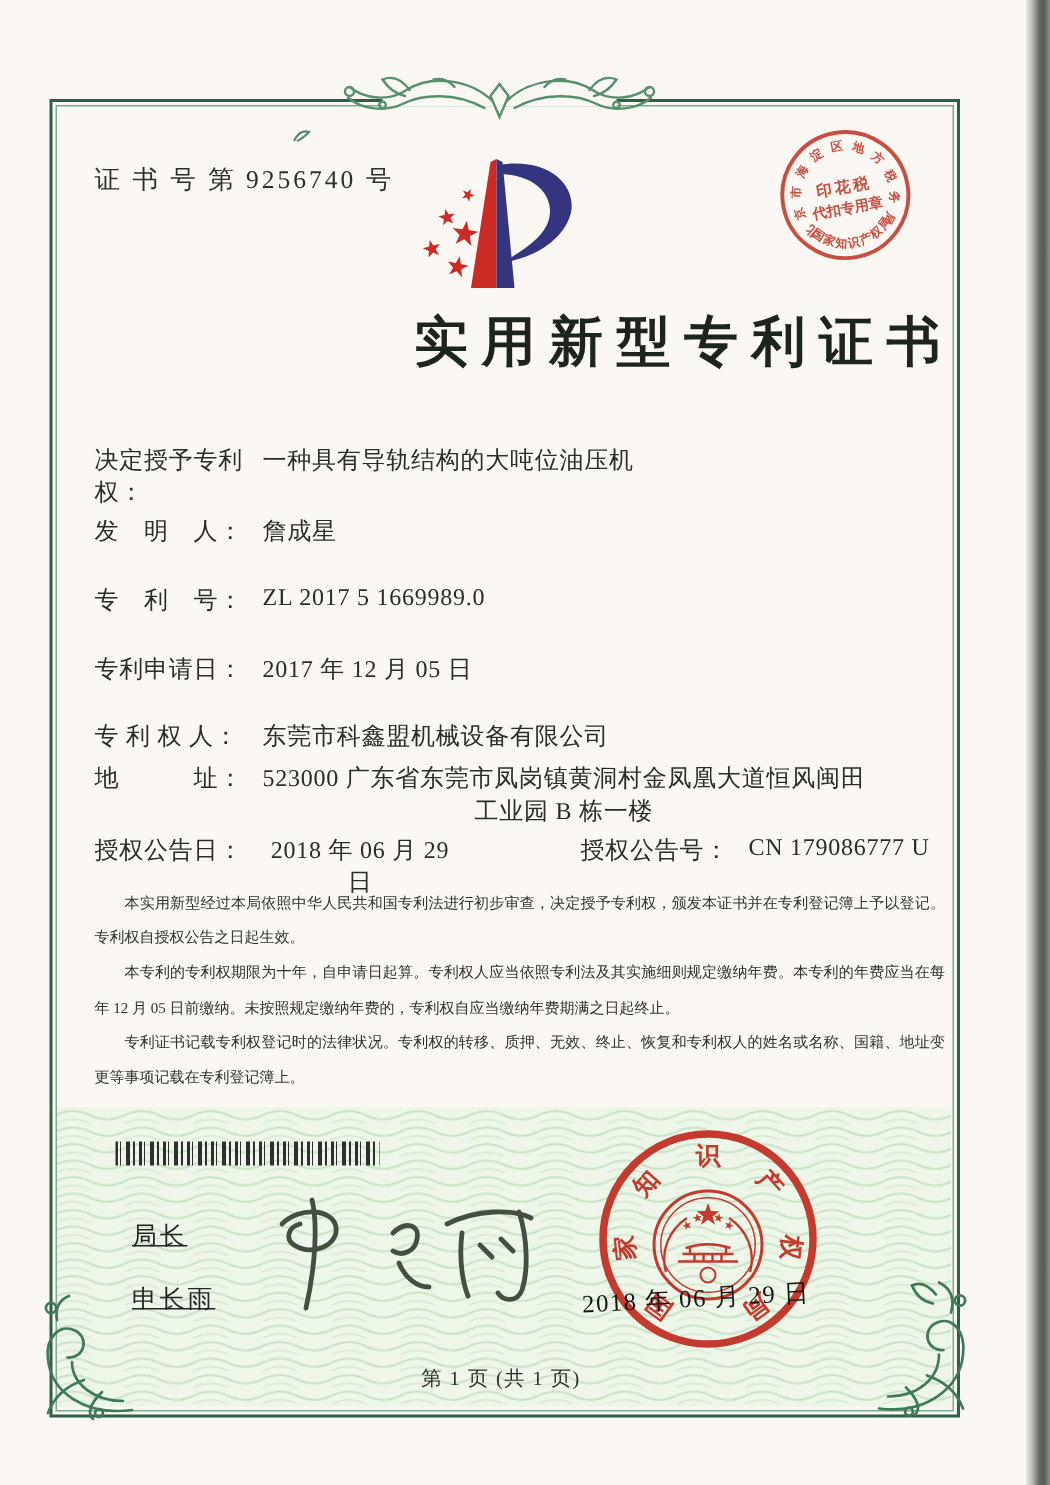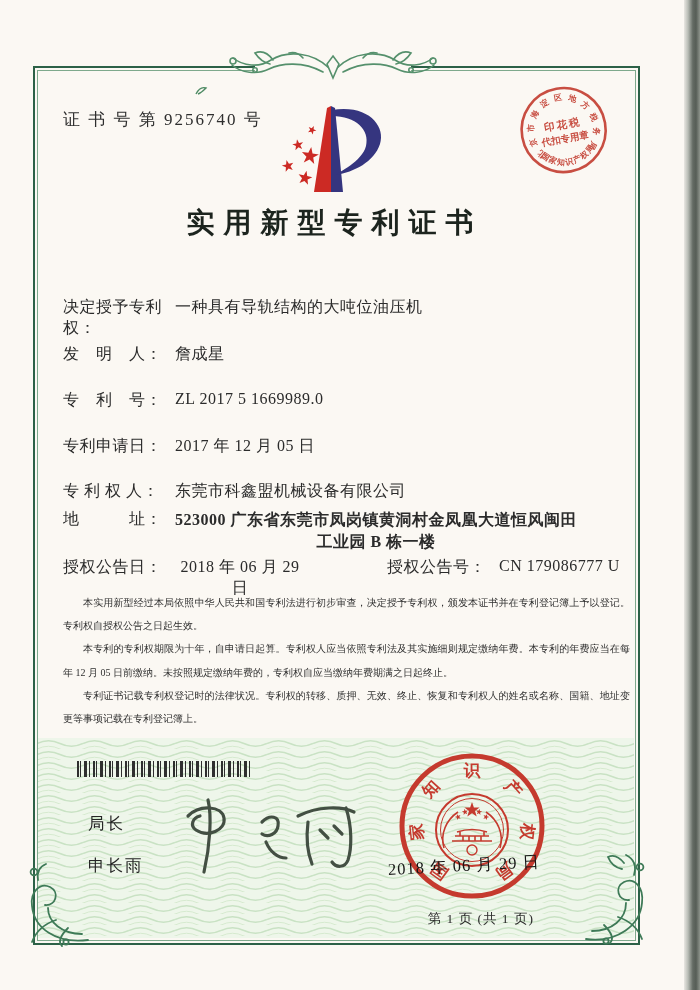--- a/index.html
+++ b/index.html
@@ -4,38 +4,38 @@
 <style>
   html,body{margin:0;padding:0;}
   body{width:700px;height:990px;position:relative;overflow:hidden;
        background:#fbf8f3;font-family:"Liberation Serif","DejaVu Serif",serif;color:#2b2b2b;}
   .scan-edge{position:absolute;right:0;top:0;width:16px;height:990px;
        background:linear-gradient(90deg,#e9e7e2 0%,#b9bdb6 25%,#646b64 55%,#565d56 75%,#8d938b 100%);}
   .frame{position:absolute;left:33px;top:66px;width:603px;height:875px;border:2.5px solid #2c6147;}
   .frame-inner{position:absolute;left:2px;top:2px;right:2px;bottom:2px;border:1px solid #7ea98c;}
   .band{position:absolute;left:37px;top:738px;width:597px;height:200px;overflow:hidden;}
   .cert-no{position:absolute;left:63px;top:108px;font-size:17px;letter-spacing:2px;color:#2e2e2e;}
-  .title{position:absolute;left:33px;top:204px;width:603px;text-align:center;
-         font-size:28px;font-weight:600;letter-spacing:9px;color:#1c241e;}
+  .title{position:absolute;left:33px;top:204px;width:603px;text-align:right;
+         font-size:36px;font-weight:600;letter-spacing:9px;color:#1c241e;}
   .row{position:absolute;left:63px;width:570px;font-size:16px;display:flex;letter-spacing:0.5px;}
   .lbl{display:inline-block;width:112px;flex:none;}
   .val{display:inline-block;text-align:center;}
-  .addr span{display:block;line-height:22px;font-weight:bold;}
+  .addr span{display:block;line-height:22px;}
   .val2lbl{display:inline-block;width:112px;flex:none;margin-left:82px;}
   .paras{position:absolute;left:63px;top:591px;width:567px;font-size:10px;line-height:23.2px;
          text-align:justify;color:#303030;}
   .paras p{margin:0;text-indent:2em;}
   .barcode{position:absolute;left:77px;top:761px;width:176px;height:16px;
      background:repeating-linear-gradient(90deg,#2f2f2f 0 2px,rgba(0,0,0,0) 2px 3px,#2f2f2f 3px 4px,rgba(0,0,0,0) 4px 7px,#2f2f2f 7px 10px,rgba(0,0,0,0) 10px 12px,#2f2f2f 12px 13px,rgba(0,0,0,0) 13px 16px);}
-  .official{position:absolute;left:88px;top:803px;font-size:16.5px;line-height:42px;letter-spacing:2px;color:#252525;}
+  .official{position:absolute;left:88px;top:803px;font-size:16.5px;line-height:42px;letter-spacing:2px;color:#252525;text-decoration:underline;}
   .sig-svg{position:absolute;left:150px;top:782px;}
   .seal{position:absolute;left:396px;top:750px;}
   .seal-date{position:absolute;left:388px;top:855px;font-size:16.5px;letter-spacing:1px;color:#151515;transform:rotate(-3deg);}
   .tax-stamp{position:absolute;left:514px;top:80px;transform:rotate(-10deg);}
-  .footer{position:absolute;left:134px;top:910px;width:400px;text-align:right;font-size:13.5px;letter-spacing:1px;color:#2e2e2e;}
+  .footer{position:absolute;left:134px;top:910px;width:400px;text-align:center;font-size:13.5px;letter-spacing:1px;color:#2e2e2e;}
   .logo{position:absolute;left:272px;top:100px;}
   .orn-top{position:absolute;left:228px;top:48px;}
   .flourish-l{position:absolute;left:22px;top:850px;}
   .flourish-r{position:absolute;left:578px;top:843px;}
   .speck{position:absolute;left:194px;top:85px;}
   svg text{font-family:"Liberation Serif","DejaVu Serif",serif;}
 </style>
 </head>
 <body>
 

